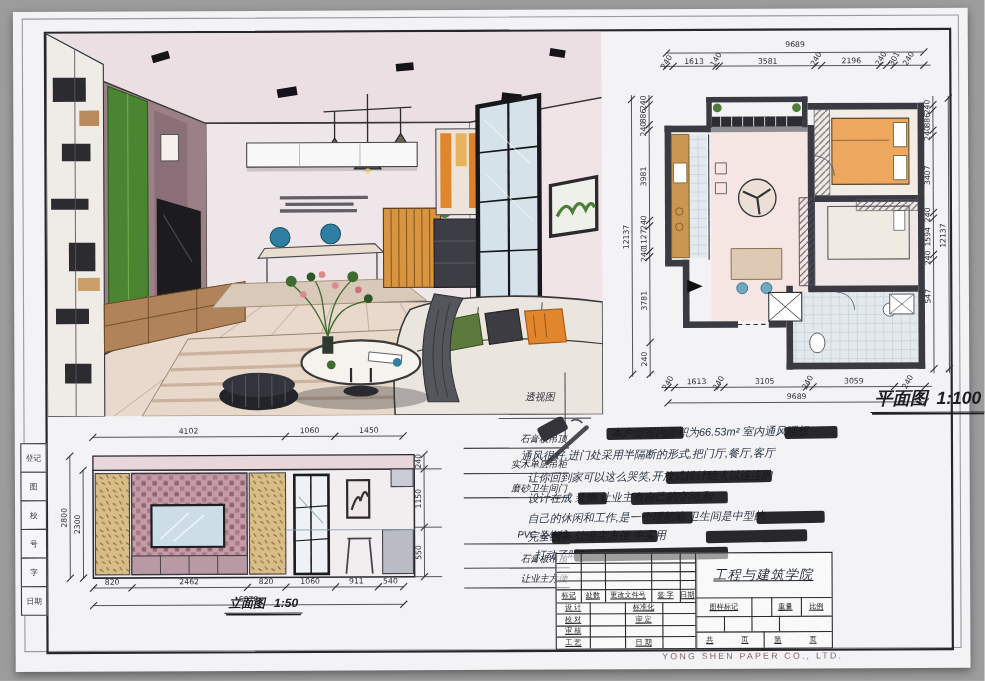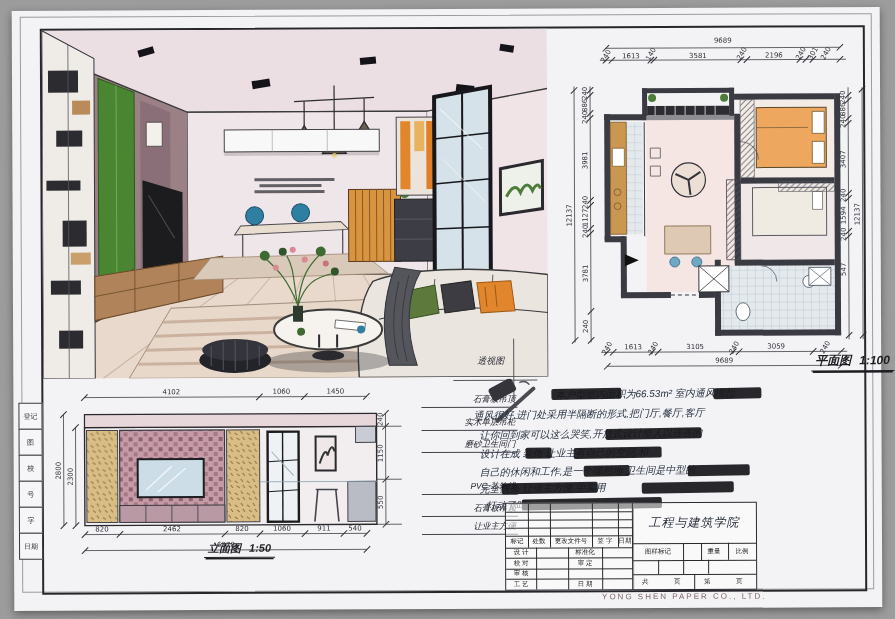--- a/index.html
+++ b/index.html
@@ -20,21 +20,21 @@
   .cap .scale{margin-left:8px;}
   .smallcap{position:absolute;font-size:9px;font-style:italic;color:#30303a;}
   .mat{position:absolute;right:0;left:0;text-align:right;font-size:8.5px;color:#23232d;
        border-bottom:1px solid #43434c;padding:0 2px 1px 8px;white-space:nowrap;font-style:italic;}
   .note-line{position:absolute;font-size:10px;line-height:12px;color:#273243;white-space:nowrap;
              font-style:italic;transform:rotate(-.5deg);}
   .redact{position:absolute;height:11px;background:#17171a;border-radius:2px;opacity:.92;transform:rotate(-.8deg);}
   .tbx{position:absolute;border:1px solid #2a2a2e;background:rgba(255,255,255,.55);}
   .hline{position:absolute;left:0;right:0;height:1px;background:#2a2a2e;}
   .vline{position:absolute;top:0;width:1px;background:#2a2a2e;}
-  .tbt{position:absolute;font-size:6.5px;color:#222;white-space:nowrap;transform:translate(-50%,-50%);}
+  .tbt{position:absolute;font-size:6.5px;color:#222;white-space:nowrap;transform:translate(-50%,-50%);text-decoration:underline;}
   .hand{font-style:italic;color:#1f2733;}
   .watermark{position:absolute;text-align:center;font-size:8px;letter-spacing:2px;color:#7d6a66;}
   .sketchline{position:absolute;background:#55555c;}
 </style>
 </head>
 <body>
 
 <div class="paper">
   <div class="thinline"></div>
   <div class="frame"></div>
@@ -407,21 +407,21 @@
       <text class="dt" transform="rotate(-90 299 166)" x="299" y="166" text-anchor="middle">240</text>
       <text class="dt" transform="rotate(-90 299 186)" x="299" y="186" text-anchor="middle">1594</text>
       <text class="dt" transform="rotate(-90 299 205)" x="299" y="205" text-anchor="middle">240</text>
       <text class="dt" transform="rotate(-90 299 240)" x="299" y="240" text-anchor="middle">547</text>
       <line class="dl" x1="316" y1="58" x2="316" y2="310"></line>
       <use href="#tk" x="316" y="60"></use>
         <use href="#tk" x="316" y="306"></use>
       <text class="dt" transform="rotate(-90 313 185)" x="313" y="185" text-anchor="middle">12137</text>
     </g>
   </svg>
-  <div class="cap" style="left:798px;top:345px;font-size:12px">
+  <div class="cap" style="left:778px;top:345px;font-size:16px">
     <span>平面图</span><span class="scale">1:100</span>
   </div>
 
   <svg style="position:absolute;left:40px;top:372px" width="390" height="196" viewBox="0 0 390 196">
     <defs>
       <path id="tk2" d="M-3.2,3.2 L3.2,-3.2" stroke="#2e2e36" stroke-width="1"></path>
       <pattern id="spk" width="12" height="12" patternUnits="userSpaceOnUse">
         <rect width="12" height="12" fill="#d9bd85"></rect>
         <path d="M1,3 l3,2 M7,1 l2,3 M3,8 l3,2 M9,7 l2,3" stroke="#6b5a36" stroke-width=".9"></path>
       </pattern>

